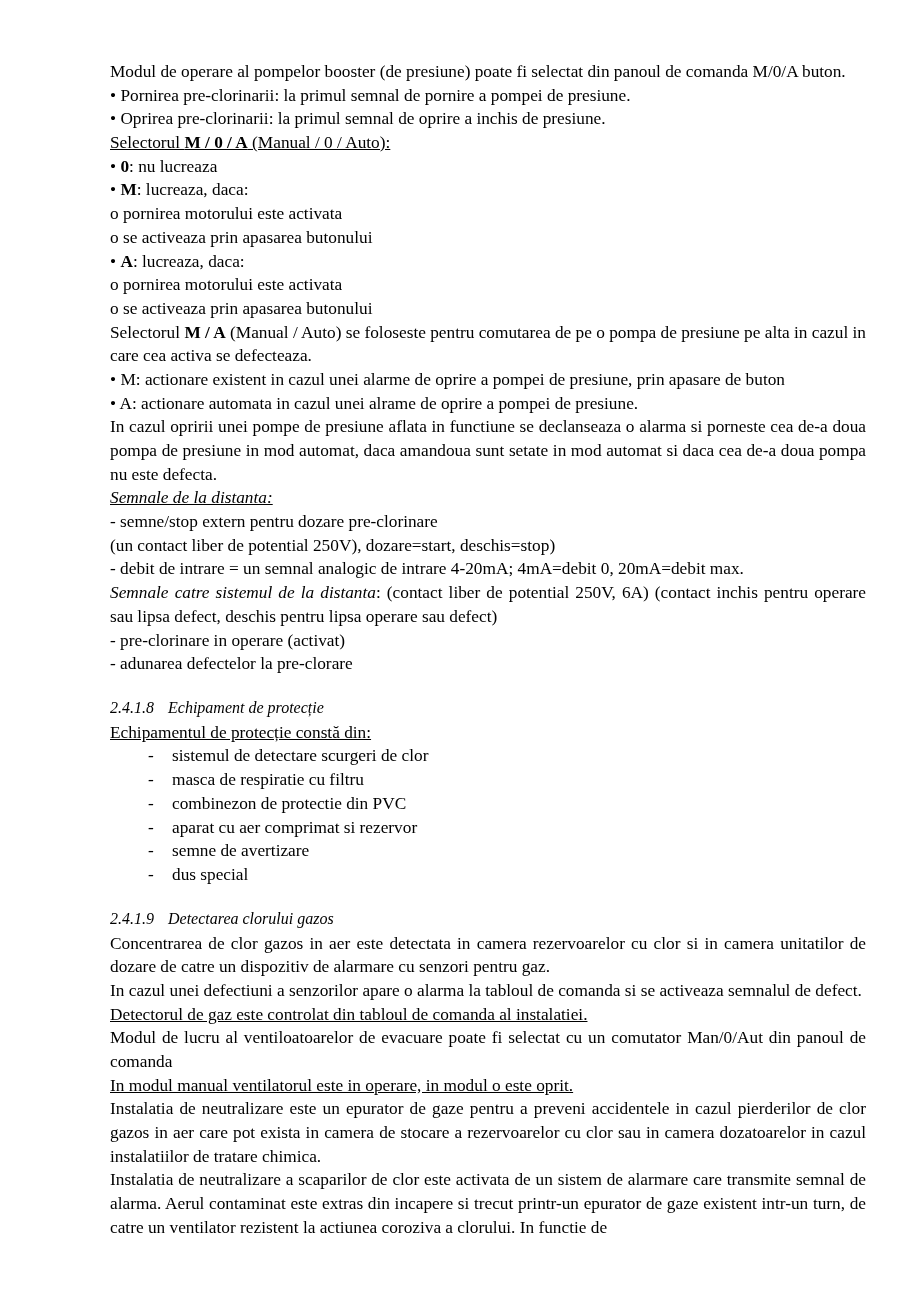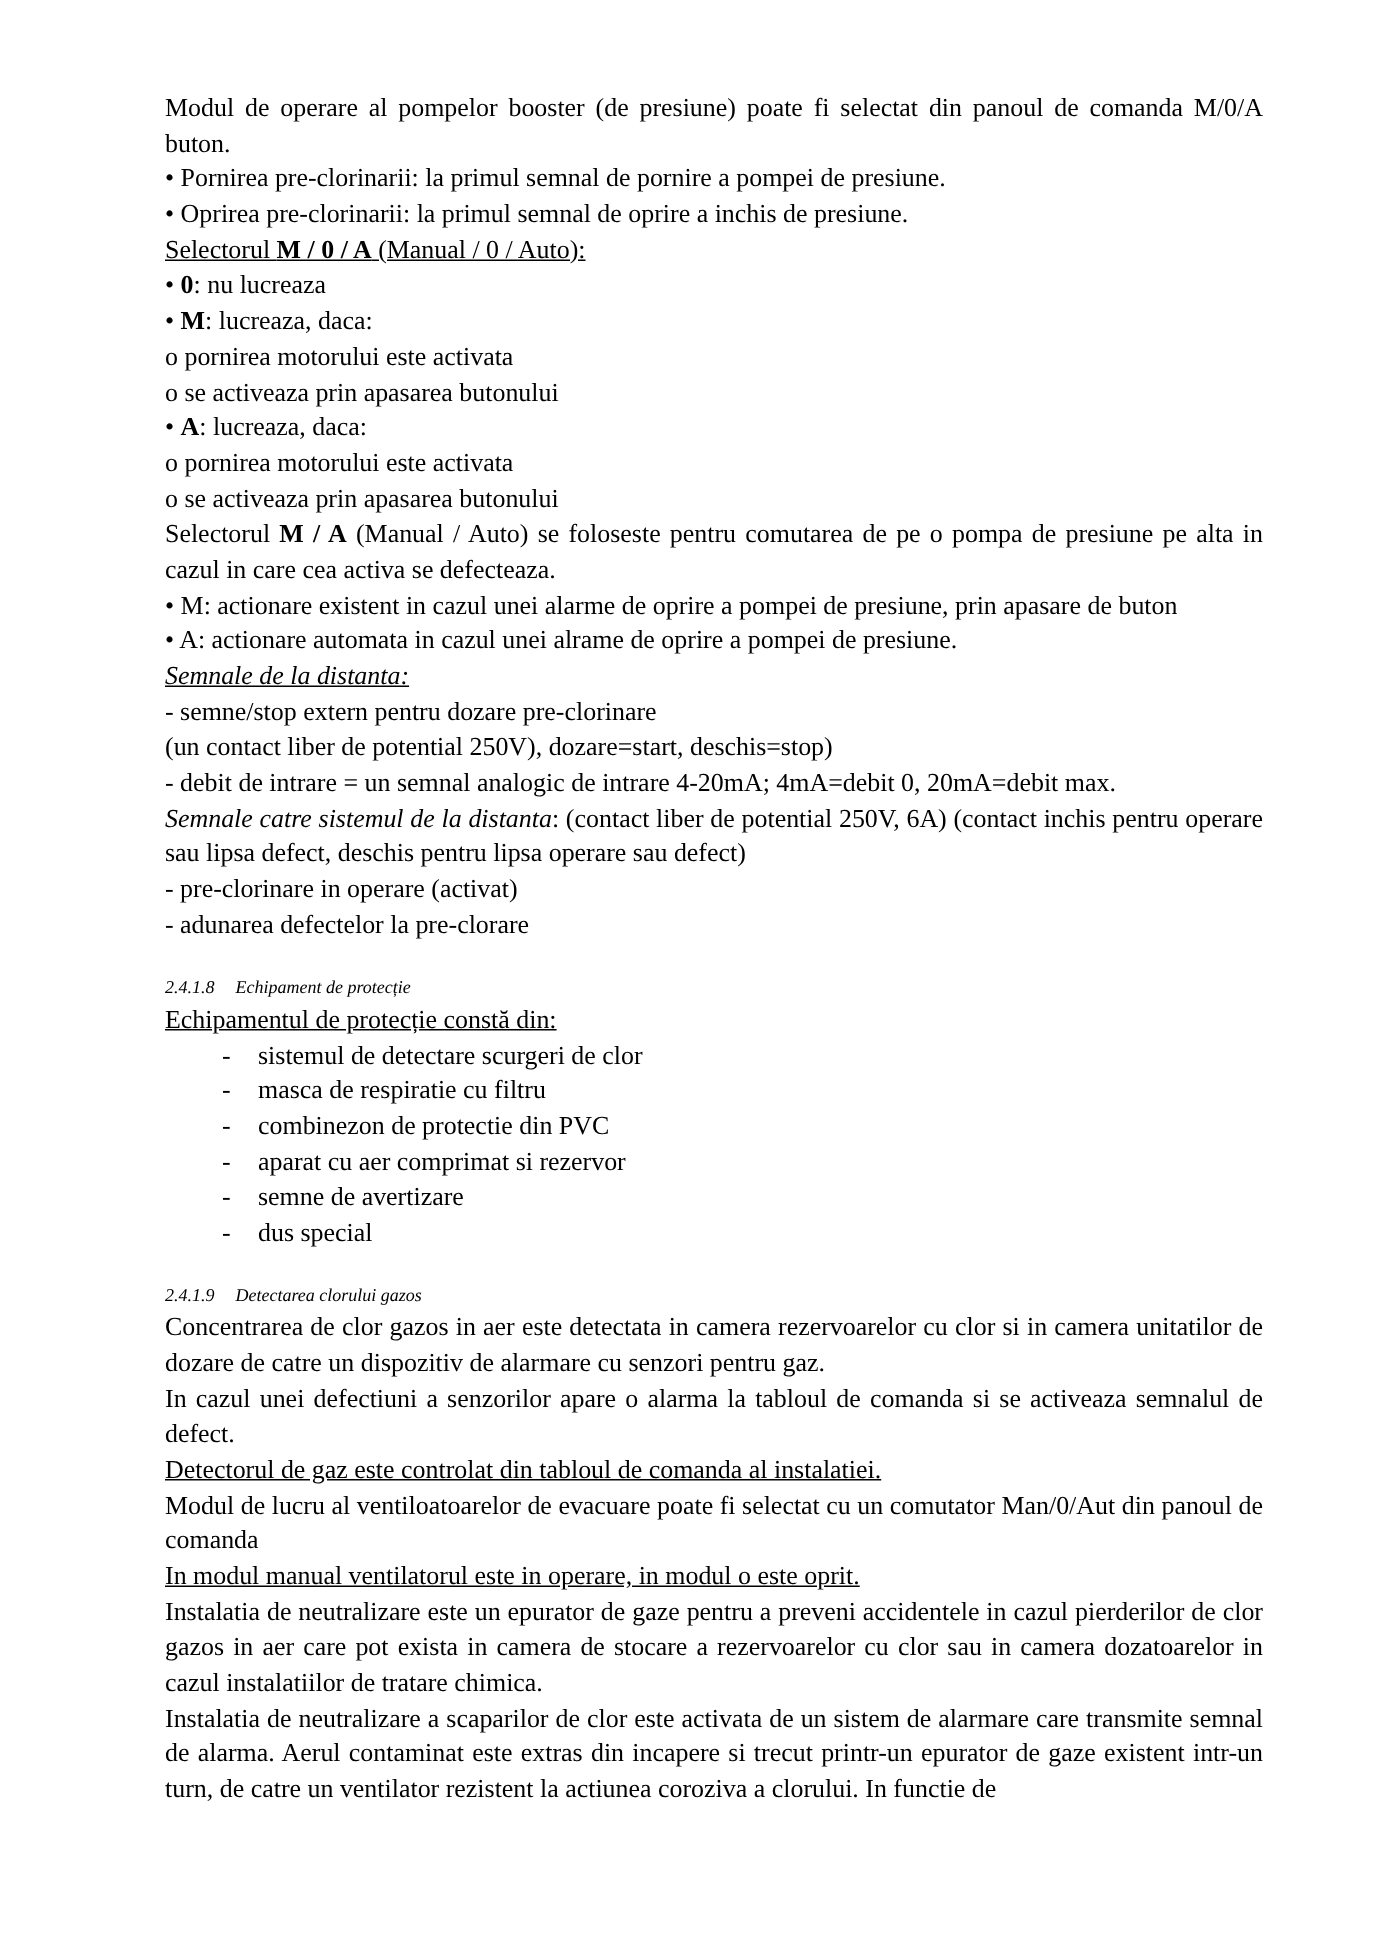--- a/index.html
+++ b/index.html
@@ -11,21 +11,21 @@
     width: 920px;
     height: 1301px;
     font-family: "Liberation Serif", serif;
     color: #000000;
   }
   .page {
     position: relative;
     width: 920px;
     height: 922px;
     box-sizing: border-box;
-    padding: 60px 78px 40px 110px;
+    padding: 60px 54px 40px 110px;
   }
   .doc {
     font-size: 17.3px;
     line-height: 1.37;
     text-align: justify;
   }
   p {
     margin: 0;
   }
   .para {
@@ -46,21 +46,21 @@
     letter-spacing: 0;
   }
   .bold {
     font-weight: bold;
   }
   .ital {
     font-style: italic;
   }
   .heading {
     font-style: italic;
-    font-size: 12px;
+    font-size: 16px;
     margin-top: 21px;
     margin-bottom: 2px;
     text-align: left;
   }
   .heading .num {
     font-style: italic;
   }
   .heading .ttl {
     font-style: italic;
     display: inline-block;
@@ -113,20 +113,21 @@
 
     <p class="indent-line">o pornirea motorului este activata</p>
     <p class="indent-line">o se activeaza prin apasarea butonului</p>
 
     <p class="para just"><span>Selectorul </span><span class="bold">M / A</span><span> (Manual / Auto) se foloseste pentru comutarea de pe o pompa de presiune pe alta in cazul in care cea activa se defecteaza.</span></p>
 
     <p class="bullet"><span class="b">•</span> <span>M: actionare existent in cazul unei alarme de oprire a pompei de presiune, prin apasare de buton</span></p>
 
     <p class="bullet"><span class="b">•</span> <span>A: actionare automata in cazul unei alrame de oprire a pompei de presiune.</span></p>
 
+    <p class="para just">In cazul opririi unei pompe de presiune aflata in functiune se declanseaza o alarma si porneste cea de-a doua pompa de presiune in mod automat, daca amandoua sunt setate in mod automat si daca cea de-a doua pompa nu este defecta.</p>
 
     <p class="ital left">Semnale de la distanta:</p>
 
     <p class="indent-line">- semne/stop extern pentru dozare pre-clorinare</p>
     <p class="indent-line">(un contact liber de potential 250V), dozare=start, deschis=stop)</p>
     <p class="indent-line">- debit de intrare = un semnal analogic de intrare 4-20mA; 4mA=debit 0, 20mA=debit max.</p>
 
     <p class="para just"><span class="ital">Semnale catre sistemul de la distanta</span><span>: (contact liber de potential 250V, 6A) (contact inchis pentru operare sau lipsa defect, deschis pentru lipsa operare sau defect)</span></p>
 
     <p class="indent-line">- pre-clorinare in operare (activat)</p>

